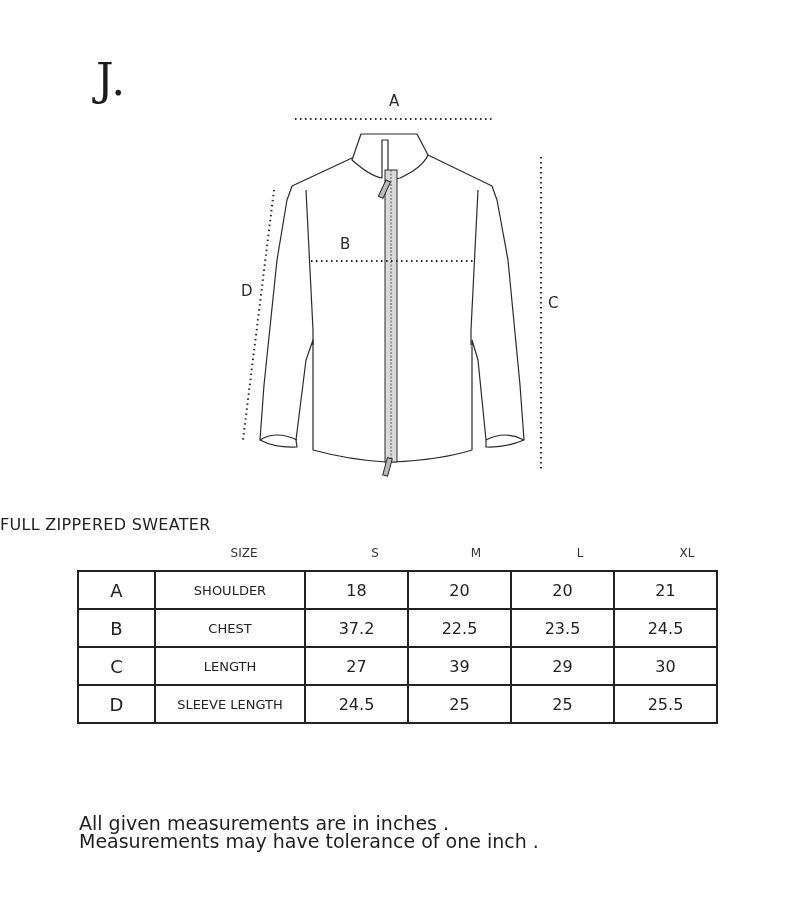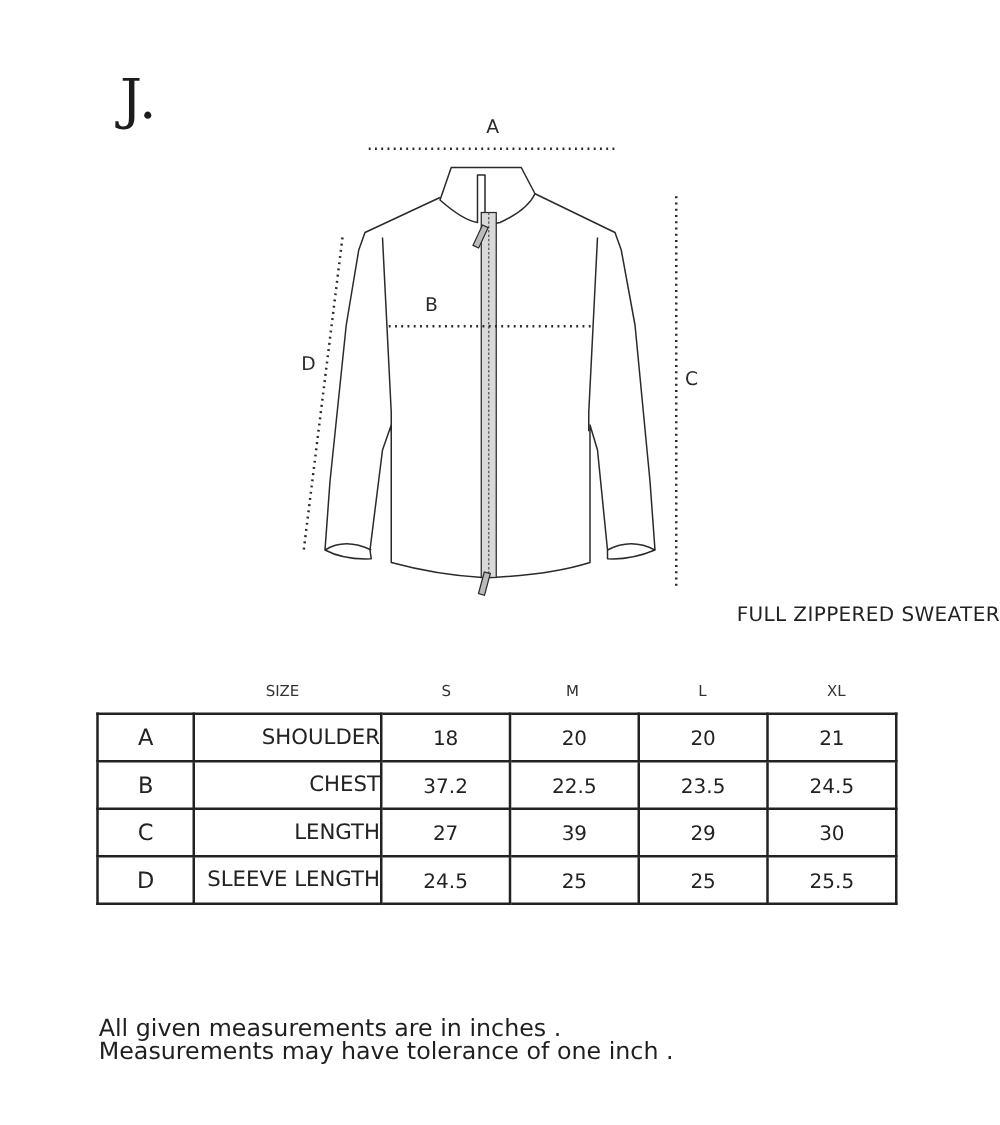--- a/index.html
+++ b/index.html
@@ -1,25 +1,25 @@
 <!DOCTYPE html>
 <html><head>
 <meta charset="utf-8">
 <style>
   html, body { margin:0; padding:0; background:#ffffff; }
   body { width:800px; height:900px; position:relative; overflow:hidden; font-family:"DejaVu Sans", sans-serif; color:#1f1f1f; }
   .logo { position:absolute; left:96px; top:58px; font-family:"DejaVu Serif", serif; font-size:44px; font-weight:normal; color:#1c1c1c; letter-spacing:1px; line-height:1; }
   .diagram { position:absolute; left:0; top:0; width:800px; height:500px; }
   .dim-label { position:absolute; font-size:15px; color:#2a2a2a; line-height:1; }
-  .caption { position:absolute; left:0; width:800px; top:482px; text-align:right; font-size:16px; letter-spacing:0.3px; color:#222; }
-  .size-header { position:absolute; top:546px; font-size:12px; color:#333; transform:translateX(-50%); }
+  .caption { position:absolute; left:0; width:800px; top:515px; text-align:left; font-size:16px; letter-spacing:0.3px; color:#222; }
+  .size-header { position:absolute; top:546px; font-size:12px; color:#333; transform:translateX(-50%);margin-left:18px; }
   table.chart { position:absolute; left:77px; top:570px; border-collapse:collapse; }
   table.chart td { border:2.5px solid #222; height:36px; text-align:center; padding:0; font-size:16px; color:#222; }
   table.chart td.key { width:75px; font-size:18px; }
-  table.chart td.name { width:148px; font-size:17px;text-align:right; }
+  table.chart td.name { width:148px; font-size:13px; }
   table.chart td.val { width:101px;border-radius:11px; }
   .notes { position:absolute; left:79px; top:814px; font-size:19px; line-height:18px; color:#1f1f1f; }
 </style>
 </head>
 <body>
 
 <div class="logo">J.</div>
 
 <svg class="diagram" viewBox="0 0 800 500" width="800" height="500">
   <g fill="none" stroke="#2a2a2a" stroke-width="1.2" stroke-linejoin="round">

